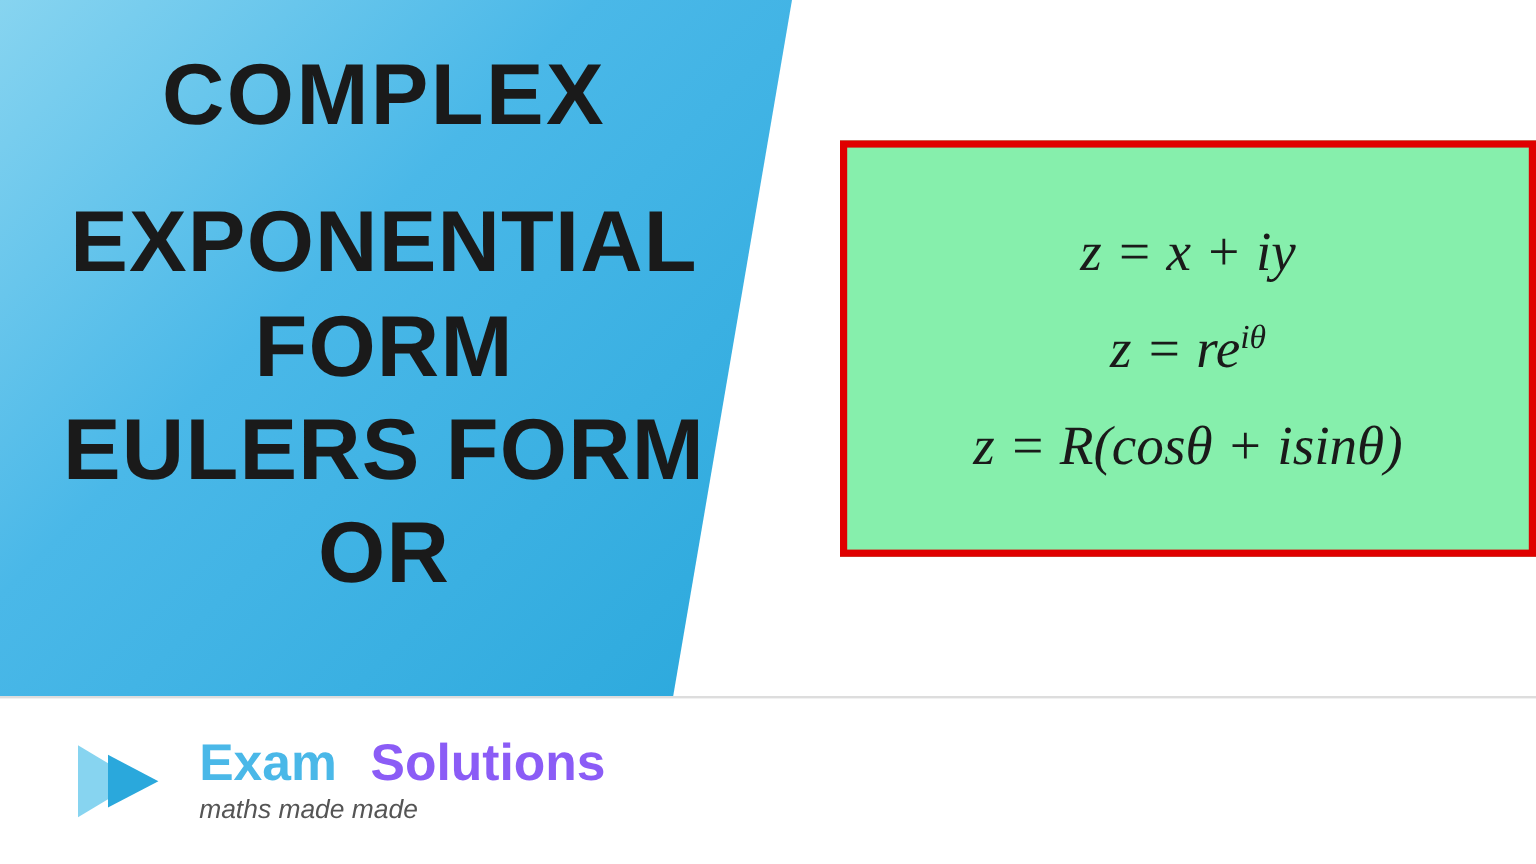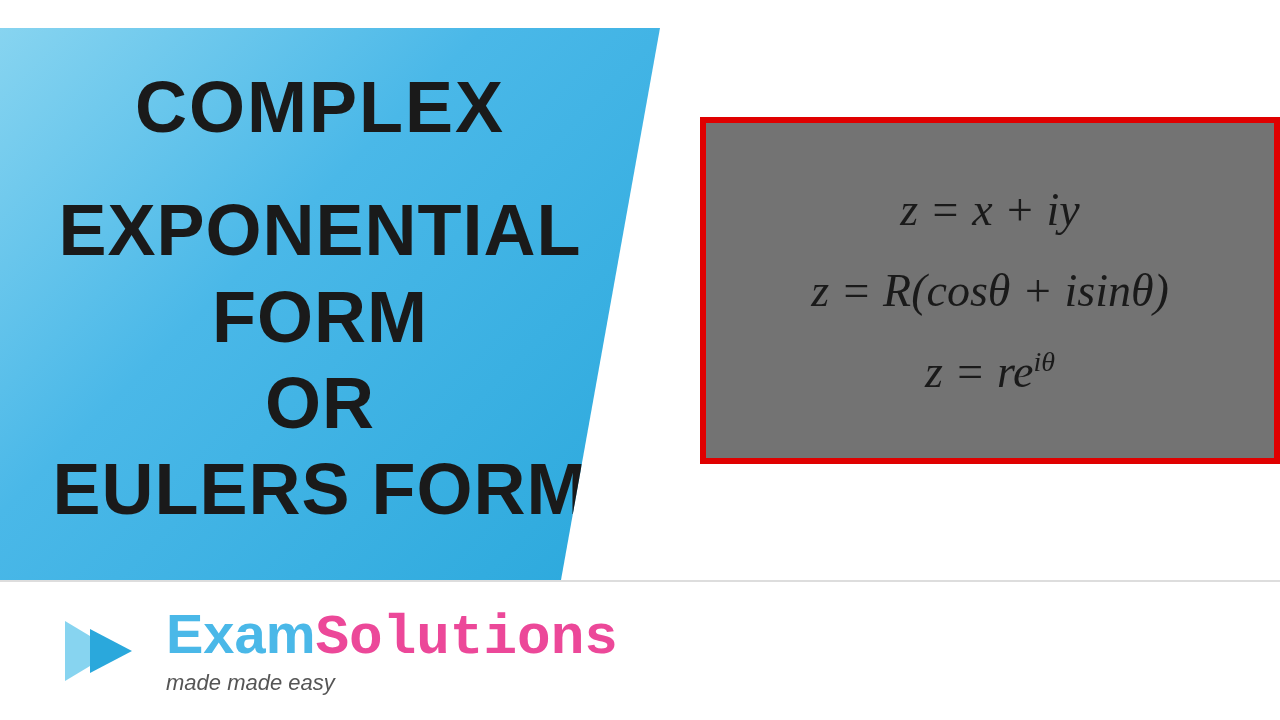--- a/index.html
+++ b/index.html
@@ -24,21 +24,20 @@
     .left-panel {
       position: relative;
       width: 660px;
       flex-shrink: 0;
       background: linear-gradient(135deg, #87d4f0 0%, #4ab8e8 40%, #2aa8dc 100%);
       clip-path: polygon(0 0, 100% 0, 85% 100%, 0 100%);
       display: flex;
       align-items: flex-start;
       justify-content: center;
       padding: 40px 60px 40px 40px;
-      margin-top: 28px;
     }
 
     .left-text {
       text-align: center;
     }
 
     .title-complex {
       font-size: 72px;
       font-weight: 900;
       color: #1a1a1a;
@@ -68,21 +67,21 @@
       flex: 1;
       background: #ffffff;
       display: flex;
       align-items: center;
       justify-content: center;
       padding: 40px;
     }
 
     .formula-box {
       border: 6px solid #e00000;
-      background: #737373;
+      background: #86efac;
       padding: 40px 60px;
       min-width: 580px;
       text-align: center;
     }
 
     .formula-line {
       font-size: 46px;
       font-style: italic;
       color: #1a1a1a;
       line-height: 1.5;
@@ -112,33 +111,34 @@
       gap: 0;
     }
 
     .logo-text-wrap {
       display: flex;
       flex-direction: column;
       margin-left: 16px;
     }
 
     .logo-brand {
-      font-size: 56px;
+      font-size: 43px;
       font-weight: 700;
       line-height: 1;
     }
 
     .logo-exam {
       color: #4ab8e8;
       font-family: Arial, sans-serif;
     }
 
     .logo-solutions {
-      color: #ec4899;
-      font-family: Liberation Mono, monospace;
+      color: #8b5cf6;
+      font-family: Liberation Sans, sans-serif;
+      margin-left: 28px;
     }
 
     .logo-tagline {
       font-size: 22px;
       color: #555;
       font-style: italic;
       margin-top: 4px;
     }
 
     
@@ -152,50 +152,50 @@
 
 <div class="main-content">
 
   <div class="left-panel">
     <div class="left-text">
       <div>
         <span class="title-complex">COMPLEX</span>
       </div>
       <div class="title-subtitle">
         <div>EXPONENTIAL FORM</div>
+        <div>EULERS FORM</div>
         <div>OR</div>
-        <div>EULERS FORM</div>
       </div>
     </div>
   </div>
 
   <div class="right-panel">
     <div class="formula-box">
       <div class="formula-line">
         <span>z = x + iy</span>
       </div>
       <div class="formula-line">
+        <span>z = re</span><sup>iθ</sup>
+      </div>
+      <div class="formula-line">
         <span>z = R(cosθ + isinθ)</span>
-      </div>
-      <div class="formula-line">
-        <span>z = re</span><sup>iθ</sup>
       </div>
     </div>
   </div>
 </div>
 
 <div class="bottom-bar">
   <div class="logo-icon">
 
     <svg class="logo-arrows-svg" viewBox="0 0 90 80" xmlns="http://www.w3.org/2000/svg">
 
       <polygon points="5,10 55,40 5,70" fill="#87d4f0"></polygon>
 
       <polygon points="30,18 72,40 30,62" fill="#2aa8dc"></polygon>
     </svg>
     <div class="logo-text-wrap">
       <div>
         <span class="logo-brand logo-exam">Exam</span><span class="logo-brand logo-solutions">Solutions</span>
       </div>
-      <div class="logo-tagline">made made easy</div>
+      <div class="logo-tagline">maths made made</div>
     </div>
   </div>
 </div>
 
 </body></html>

